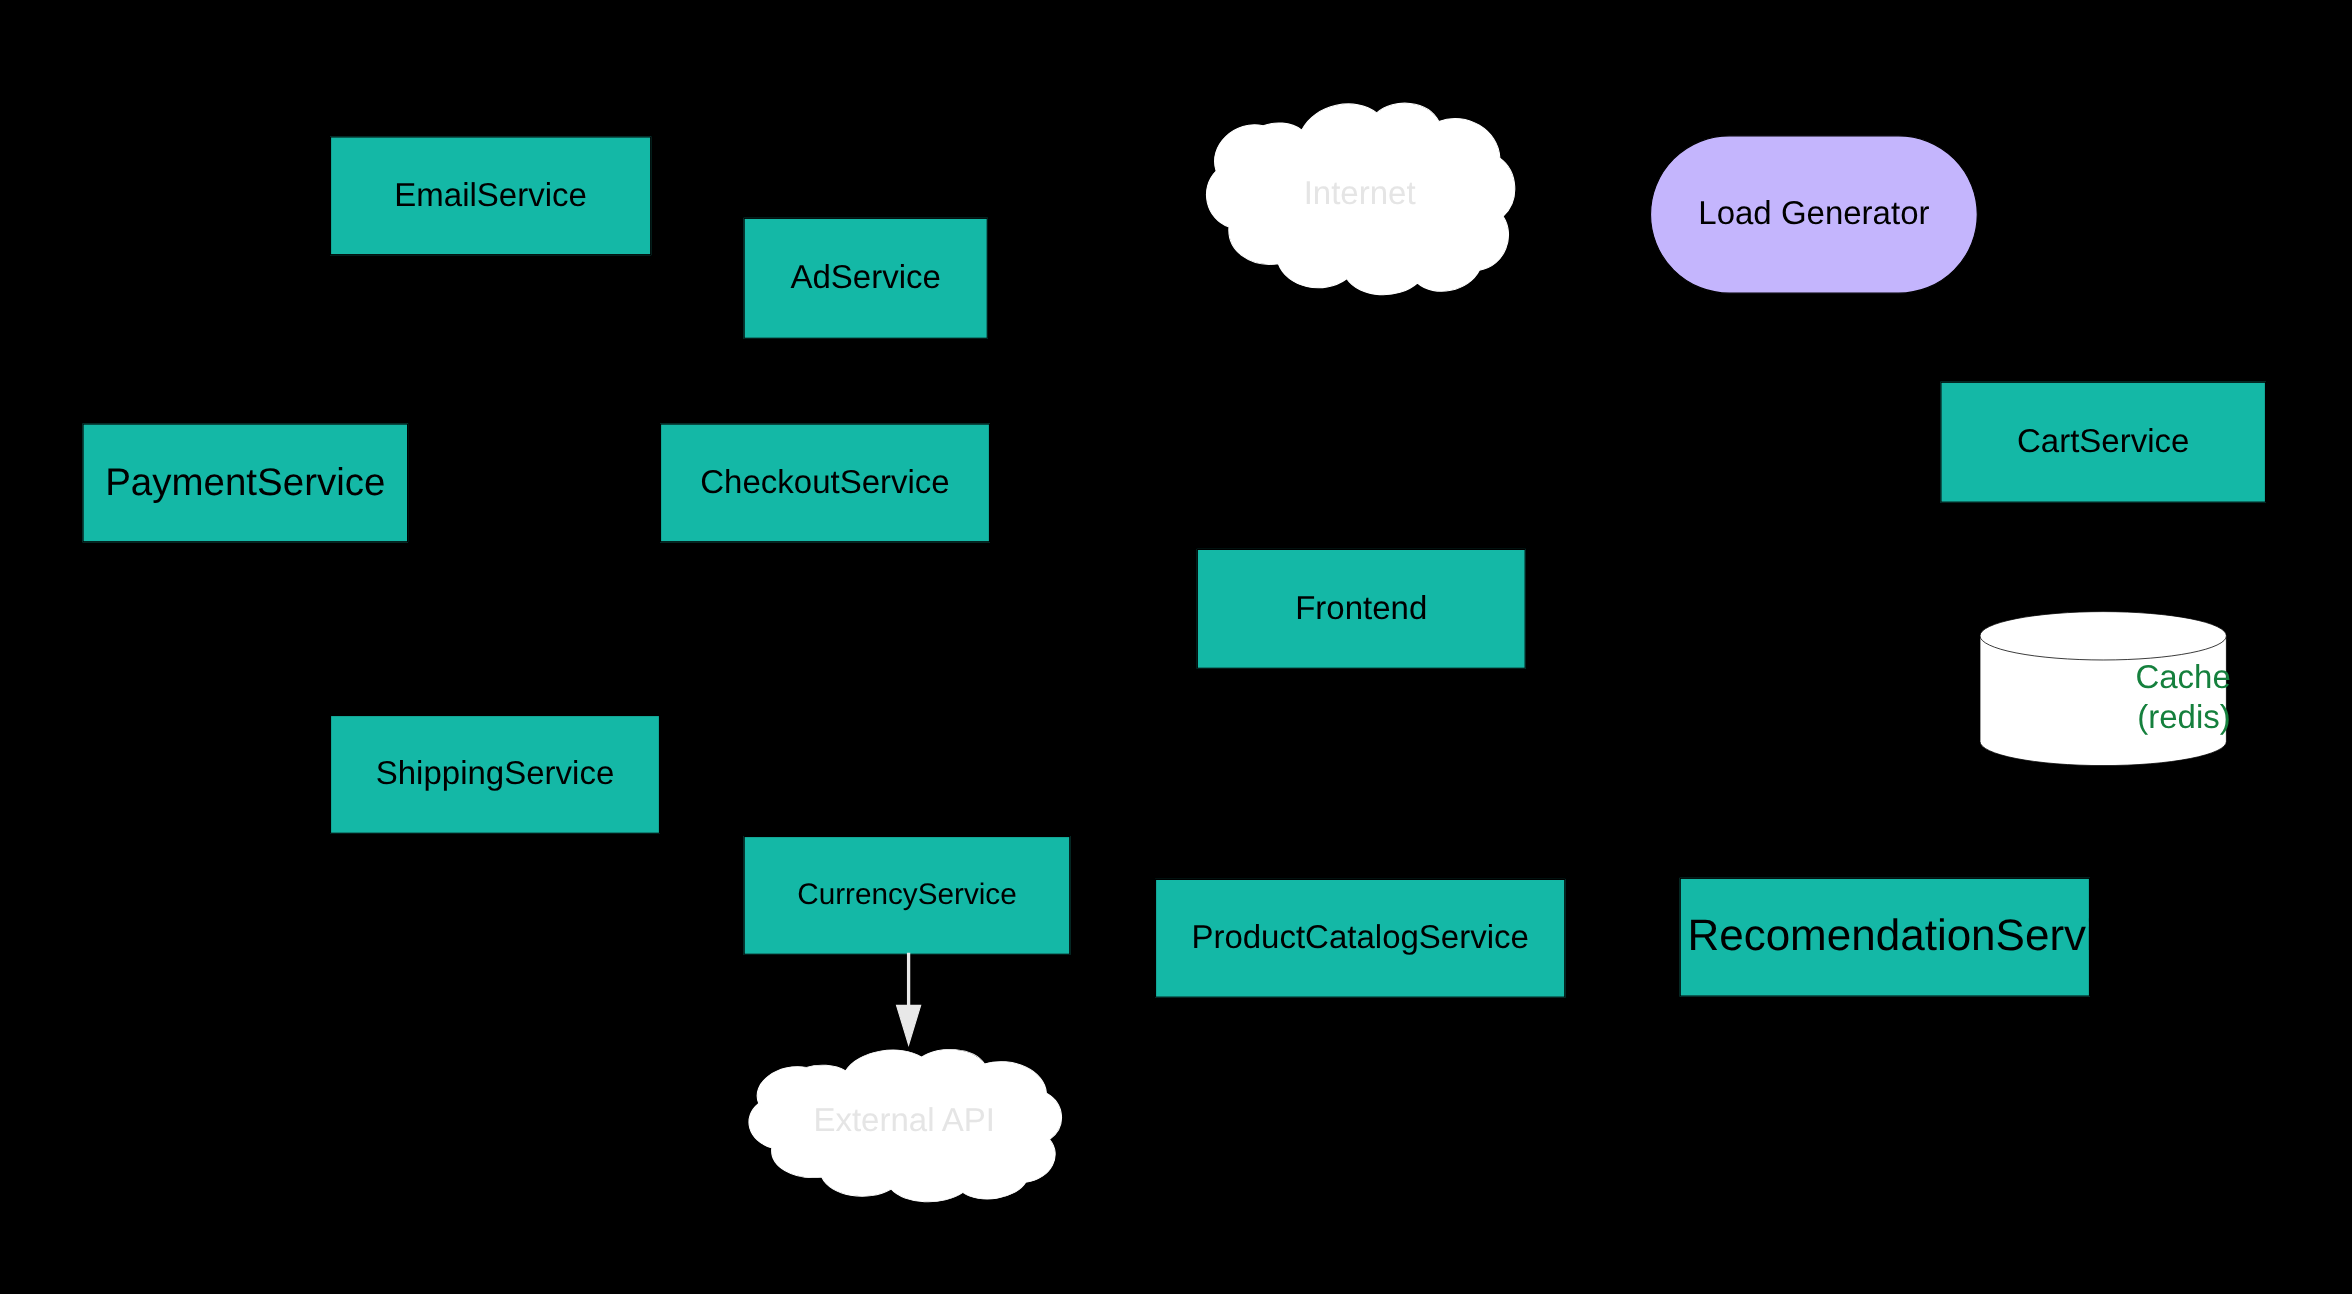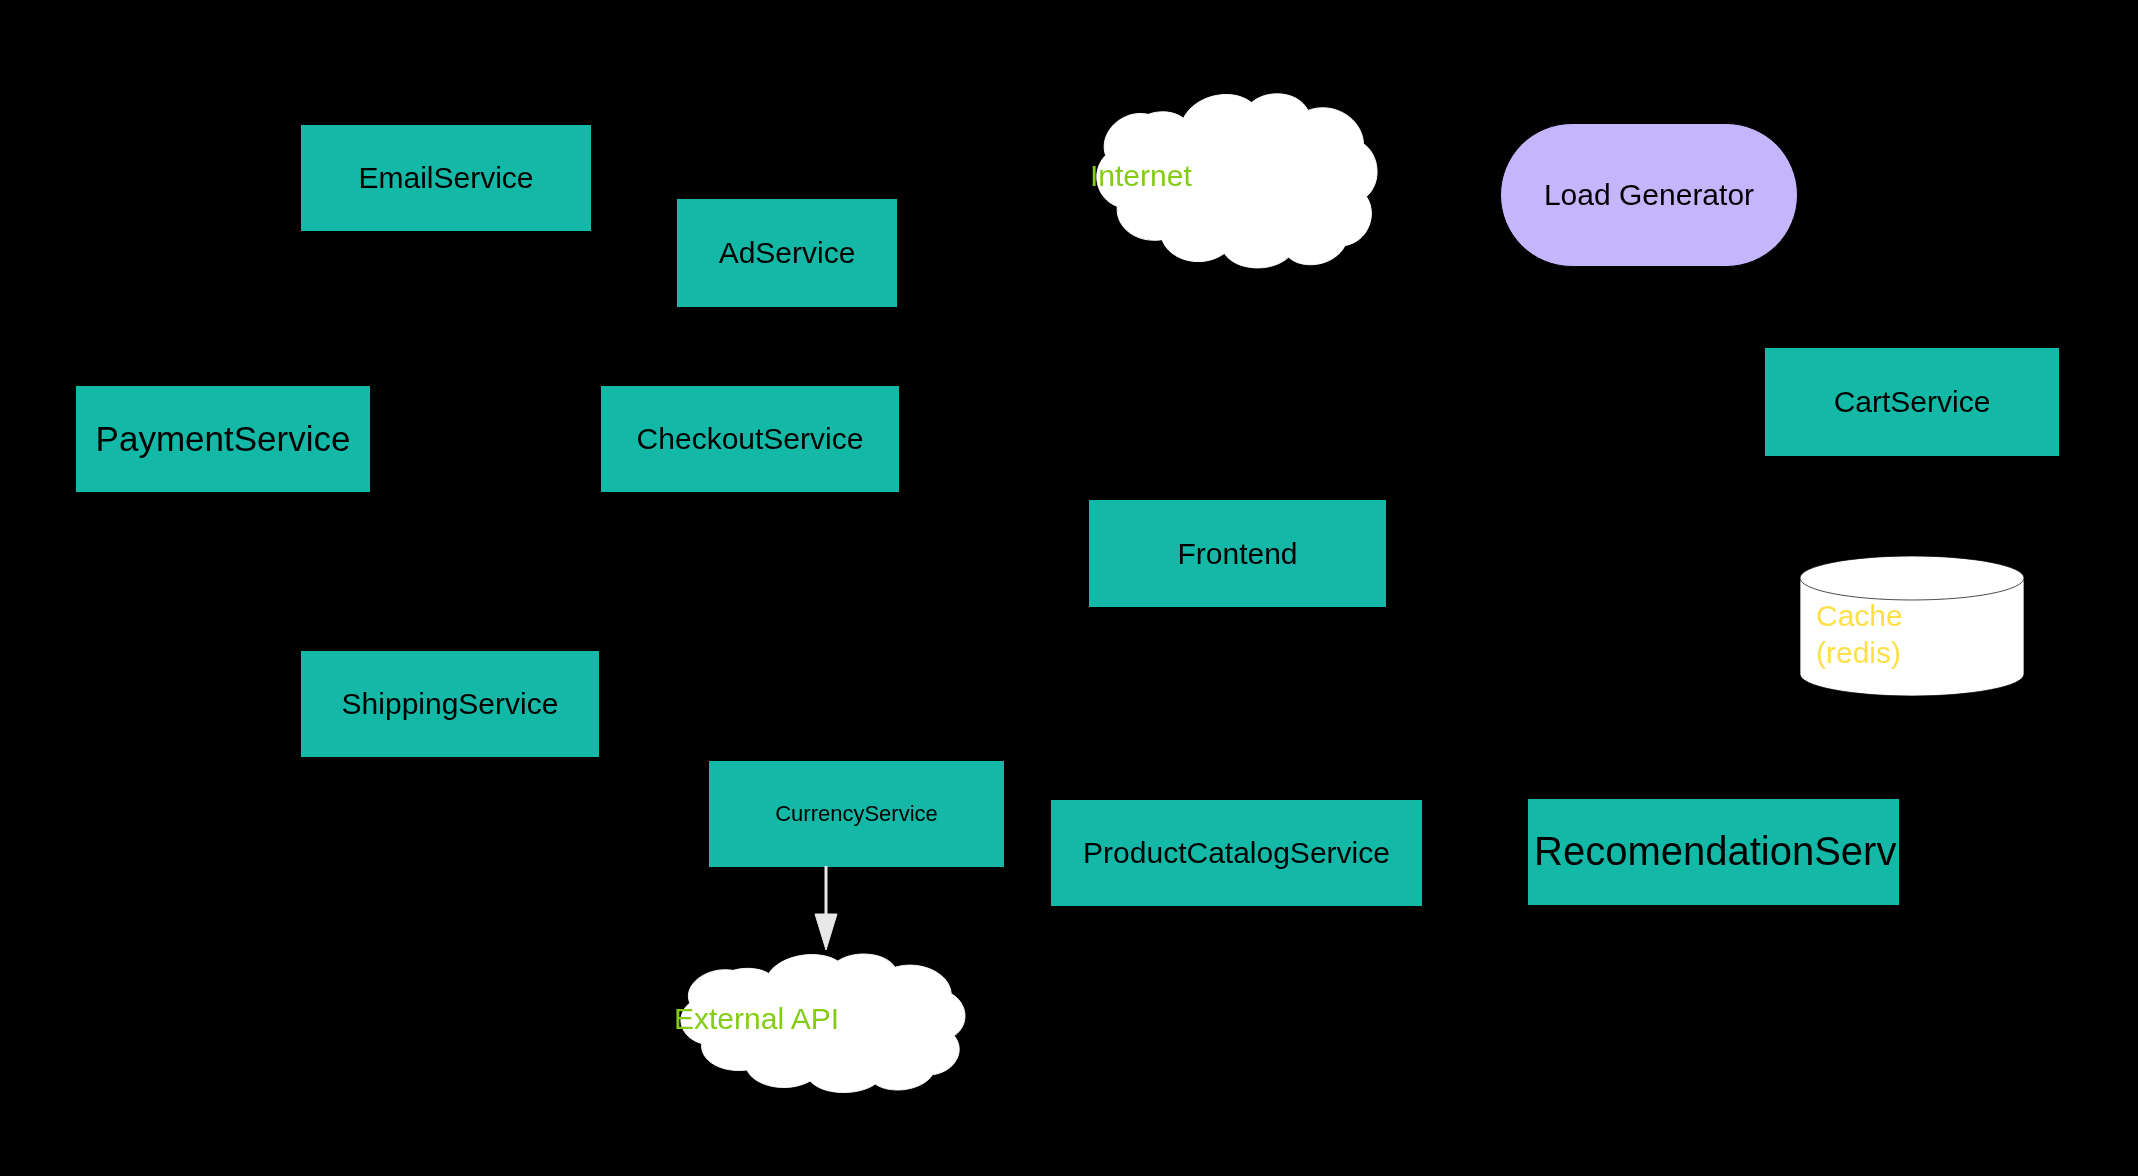--- a/index.html
+++ b/index.html
@@ -50,41 +50,42 @@
     left: 0;
     top: 0;
     width: 100%;
     height: 100%;
     display: block;
   }
   .cloud-label {
     position: absolute;
     left: 0;
     width: 100%;
-    color: #84cc16;
+    text-align: center;
+    color: #e5e5e5;
     z-index: 4;
     font-family: "Liberation Sans", sans-serif;
   }
   .cyl-wrap {
     position: absolute;
   }
   .cyl-wrap svg {
     position: absolute;
     left: 0;
     top: 0;
     width: 100%;
     height: 100%;
     display: block;
   }
   .cyl-label {
     position: absolute;
-    left: 16px;
+    left: 4px;
     width: 100%;
-    text-align: left;
-    color: #fde047;
+    text-align: right;
+    color: #15803d;
     z-index: 4;
     white-space: pre-line;
     line-height: 1.22;
   }
   .edge {
     position: absolute;
   }
   .edge svg {
     position: absolute;
     left: 0;
@@ -113,21 +114,21 @@
     <div class="node rect" style="left: 1088px; top: 499px; width: 299px; height: 109px; font-size: 30px;"><span class="node-label">Frontend</span></div>
     <div class="cyl-wrap" style="left: 1800px; top: 556px; width: 224px; height: 140px;">
       <svg viewBox="0 0 100 100" preserveAspectRatio="none">
         <path d="M0,15.71 L0,84.29 A50,15.71 0 0 0 100,84.29 L100,15.71 Z" fill="#ffffff" stroke="#000000" stroke-width="0.7" vector-effect="non-scaling-stroke"></path>
         <ellipse cx="50" cy="15.71" rx="50" ry="15.71" fill="#ffffff" stroke="#000000" stroke-width="0.7" vector-effect="non-scaling-stroke"></ellipse>
       </svg>
       <div class="cyl-label" style="font-size: 30px; top: 42px;">Cache
 (redis)</div>
     </div>
     <div class="node rect" style="left: 300px; top: 650px; width: 300px; height: 108px; font-size: 30px;"><span class="node-label">ShippingService</span></div>
-    <div class="node rect" style="left: 708px; top: 760px; width: 297px; height: 108px; font-size: 22px;"><span class="node-label">CurrencyService</span></div>
+    <div class="node rect" style="left: 676px; top: 760px; width: 297px; height: 108px; font-size: 27px;"><span class="node-label">CurrencyService</span></div>
     <div class="node rect" style="left: 1050px; top: 799px; width: 373px; height: 108px; font-size: 30px;"><span class="node-label">ProductCatalogService</span></div>
     <div class="node rect" style="left: 1527px; top: 798px; width: 373px; height: 108px; font-size: 40px;"><span class="node-label">RecomendationService</span></div>
     <div class="cloud-wrap" style="left: 674px; top: 947px; width: 296px; height: 148px;">
       <svg viewBox="0 0 300 190" preserveAspectRatio="none">
         <path d="M96 34 C108 10 146 2 166 18 C182 4 214 6 224 26 C250 16 280 34 281 60 C298 72 300 100 284 114 C296 132 286 160 262 164 C252 184 220 190 204 176 C186 192 150 190 138 172 C116 188 82 180 74 158 C48 162 26 146 28 124 C6 116 0 88 16 72 C8 48 34 24 60 30 C70 26 86 26 96 34 Z" fill="#ffffff" stroke="#ffffff" stroke-width="1"></path>
       </svg>
       <div class="cloud-label" style="font-size: 30px; top: 55px;">External API</div>
     </div>
     <div class="edge" style="left: 812px; top: 866px; width: 28px; height: 86px;">
       <svg viewBox="0 0 28 86" preserveAspectRatio="none">

